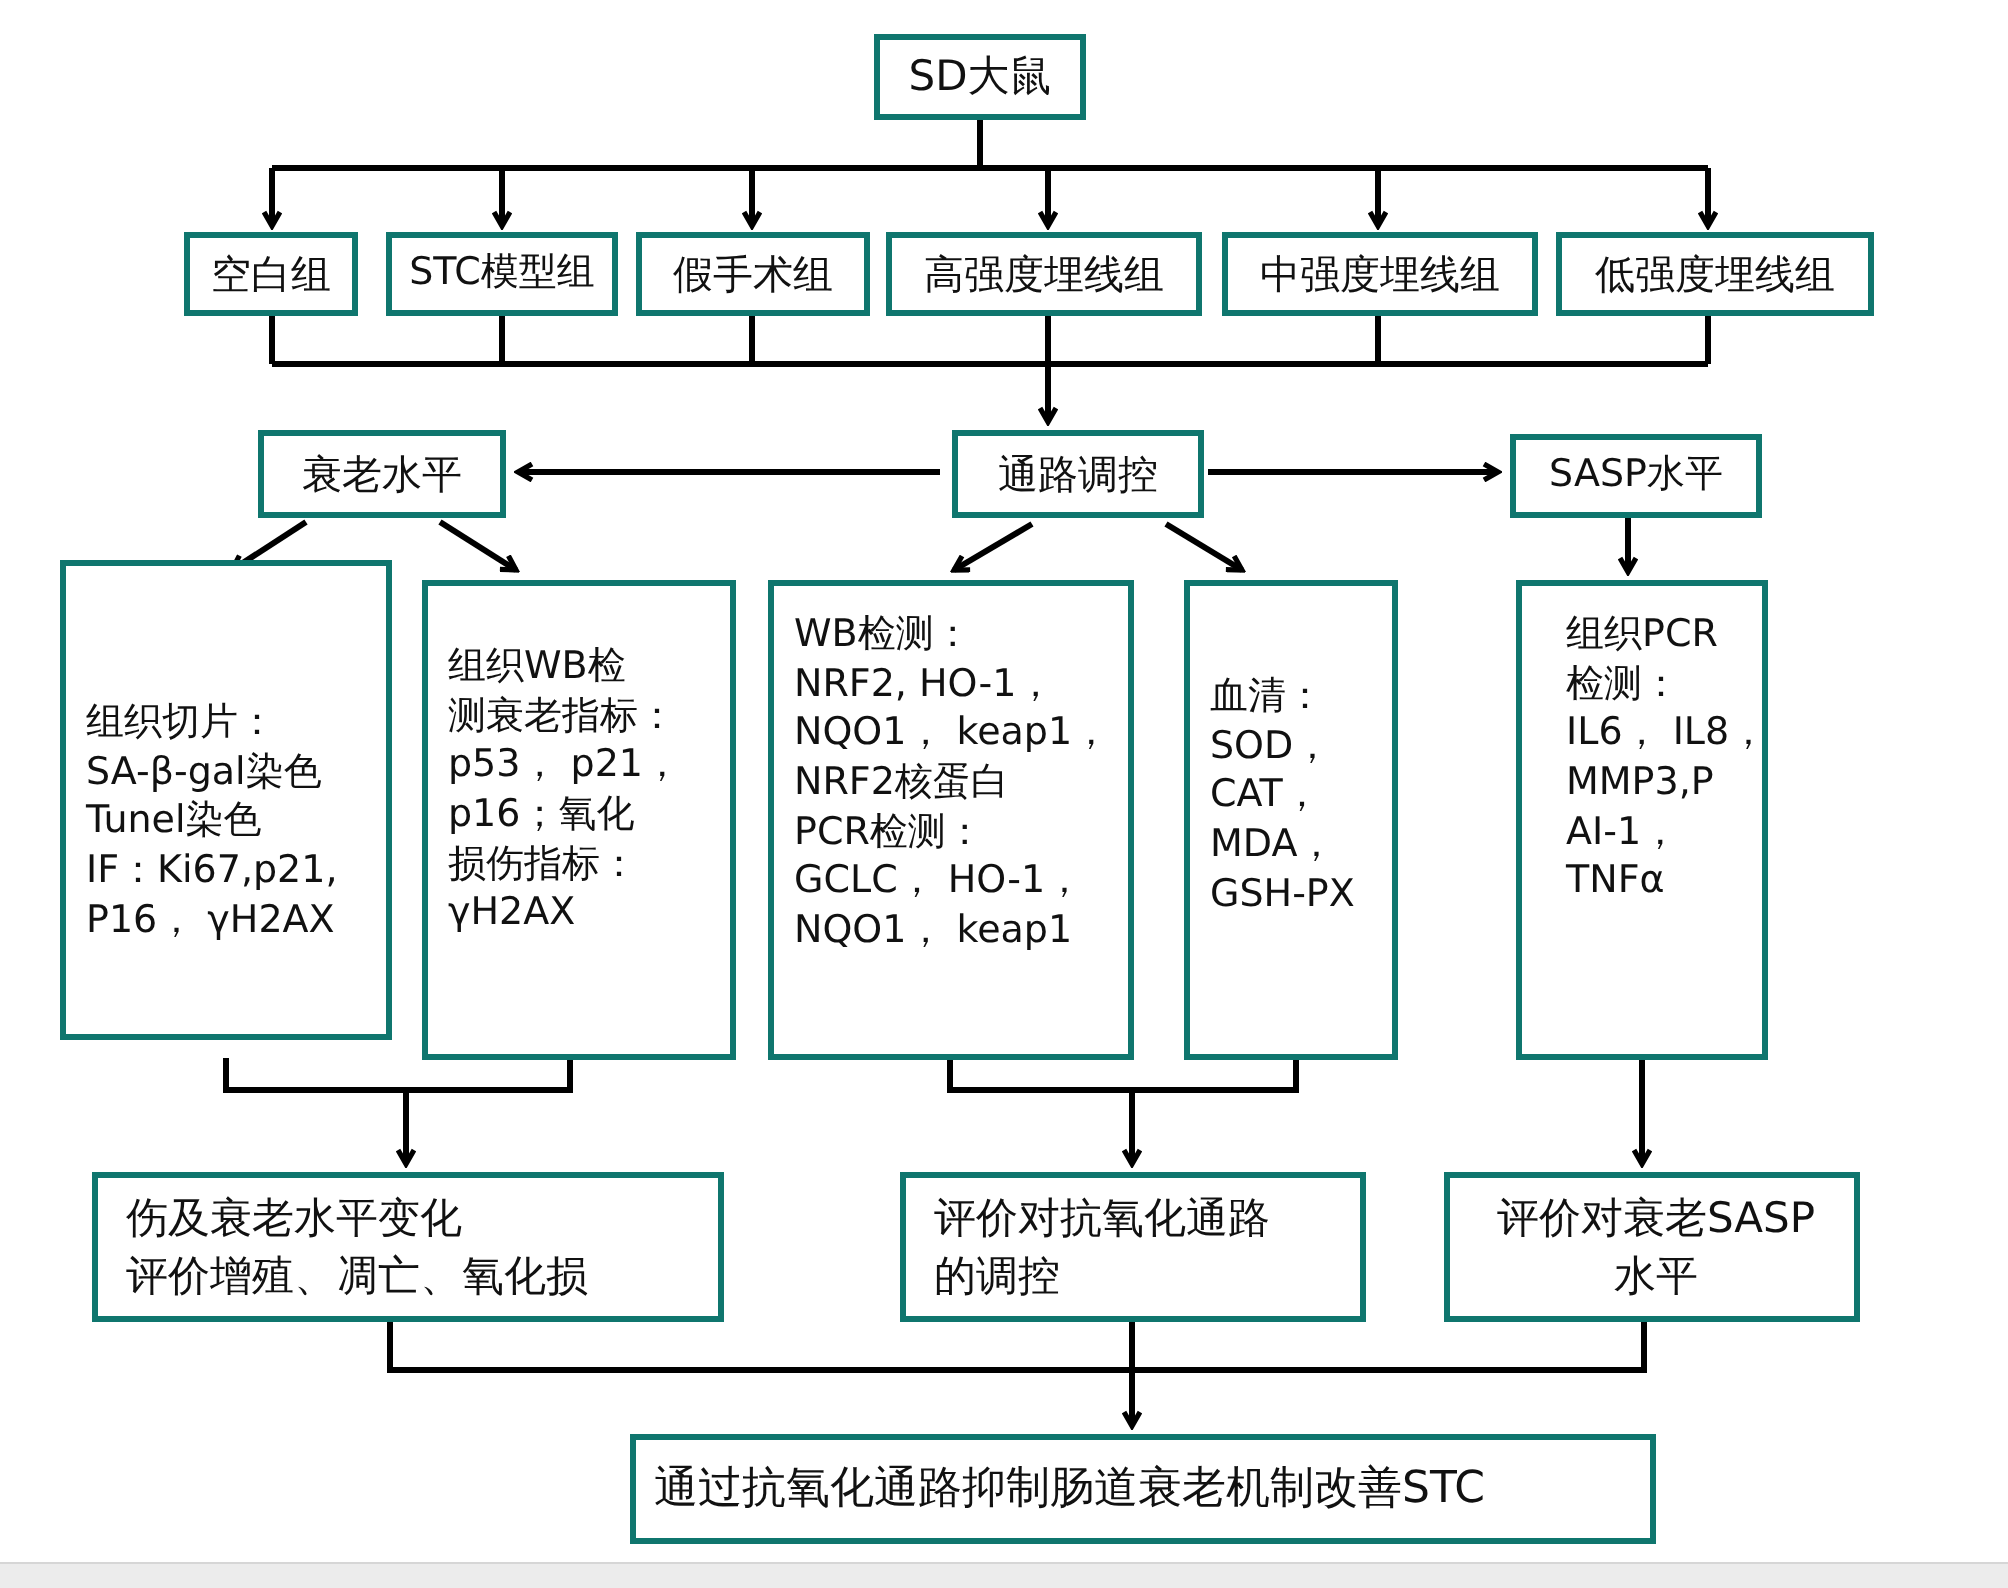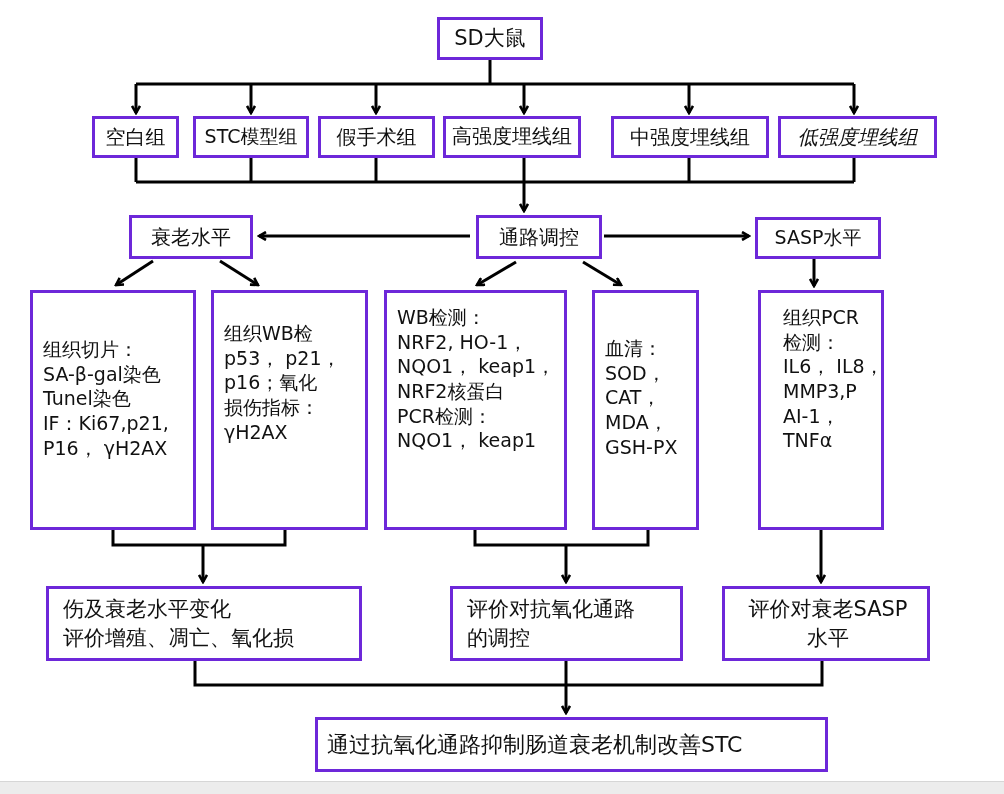--- a/index.html
+++ b/index.html
@@ -4,21 +4,21 @@
   <style>
     html, body { margin: 0; padding: 0; }
     body {
       width: 1004px; height: 794px; position: relative; overflow: hidden;
       background: #ffffff;
       font-family: "DejaVu Sans", "Liberation Sans", sans-serif;
       color: #111111;
     }
     .box {
       position: absolute; box-sizing: border-box;
-      border: 3px solid #6d28d9; background: #ffffff;
+      border: 3px solid #0f766e; background: #ffffff;
       font-size: 19px; line-height: 1.25;
     }
     .center { display: flex; align-items: center; justify-content: center; white-space: nowrap; }
     .multi { padding: 14px 8px 0 10px; }
     .multi .line { display: block; white-space: nowrap; font-size: 19px; line-height: 1.3; }
     .eval { padding: 6px 10px 0 14px; font-size: 21px; line-height: 1.4; }
     .eval .line { display: block; white-space: nowrap; }
     svg#connectors { position: absolute; left: 0; top: 0; }
     .bottom-bar {
       position: absolute; left: 0; top: 781px; width: 1004px; height: 13px;
@@ -82,60 +82,62 @@
 
 <div class="box center" style="left:92px;top:116px;width:87px;height:42px;font-size:20px;">
   <span>空白组</span>
 </div>
 <div class="box center" style="left:193px;top:116px;width:116px;height:42px;font-size:19px;">
   <span>STC模型组</span>
 </div>
 <div class="box center" style="left:318px;top:116px;width:117px;height:42px;font-size:20px;">
   <span>假手术组</span>
 </div>
-<div class="box center" style="left:443px;top:116px;width:138px;height:42px;font-size:20px;font-family:Liberation Mono, monospace;">
+<div class="box center" style="left:443px;top:116px;width:158px;height:42px;font-size:20px;">
   <span>高强度埋线组</span>
 </div>
 <div class="box center" style="left:611px;top:116px;width:158px;height:42px;font-size:20px;">
   <span>中强度埋线组</span>
 </div>
-<div class="box center" style="left:778px;top:116px;width:159px;height:42px;font-size:20px;font-style:italic;">
+<div class="box center" style="left:778px;top:116px;width:159px;height:42px;font-size:20px;">
   <span>低强度埋线组</span>
 </div>
 
 <div class="box center" style="left:129px;top:215px;width:124px;height:44px;font-size:20px;">
   <span>衰老水平</span>
 </div>
 <div class="box center" style="left:476px;top:215px;width:126px;height:44px;font-size:20px;">
   <span>通路调控</span>
 </div>
 <div class="box center" style="left:755px;top:217px;width:126px;height:42px;font-size:19px;">
   <span>SASP水平</span>
 </div>
 
-<div class="box multi" style="left:30px;top:290px;width:166px;height:240px;padding-top:44px;">
+<div class="box multi" style="left:30px;top:280px;width:166px;height:240px;padding-top:66px;">
   <span class="line">组织切片：</span>
   <span class="line">SA-β-gal染色</span>
   <span class="line">Tunel染色</span>
   <span class="line">IF：Ki67,p21,</span>
   <span class="line">P16， γH2AX</span>
 </div>
 <div class="box multi" style="left:211px;top:290px;width:157px;height:240px;padding-top:28px;">
   <span class="line">组织WB检</span>
+  <span class="line">测衰老指标：</span>
   <span class="line">p53， p21，</span>
   <span class="line">p16；氧化</span>
   <span class="line">损伤指标：</span>
   <span class="line">γH2AX</span>
 </div>
 <div class="box multi" style="left:384px;top:290px;width:183px;height:240px;padding-top:12px;">
   <span class="line">WB检测：</span>
   <span class="line">NRF2, HO-1，</span>
   <span class="line">NQO1， keap1，</span>
   <span class="line">NRF2核蛋白</span>
   <span class="line">PCR检测：</span>
+  <span class="line">GCLC， HO-1，</span>
   <span class="line">NQO1， keap1</span>
 </div>
 <div class="box multi" style="left:592px;top:290px;width:107px;height:240px;padding-top:43px;">
   <span class="line">血清：</span>
   <span class="line">SOD，</span>
   <span class="line">CAT，</span>
   <span class="line">MDA，</span>
   <span class="line">GSH-PX</span>
 </div>
 <div class="box multi" style="left:758px;top:290px;width:126px;height:240px;padding-top:12px;padding-left:22px;">

